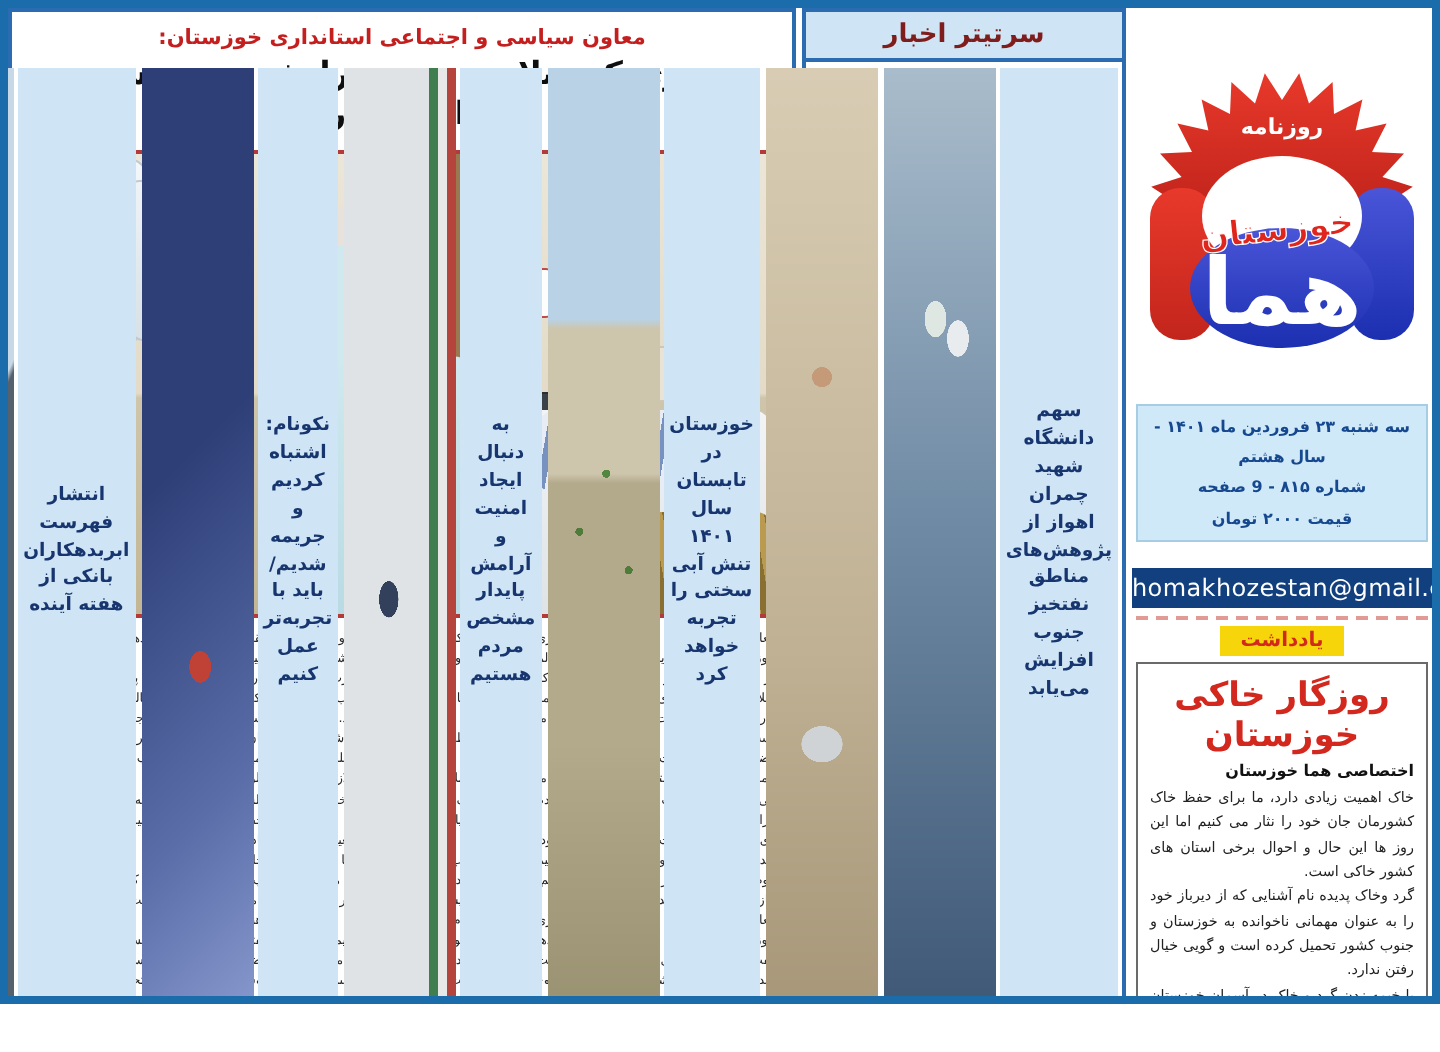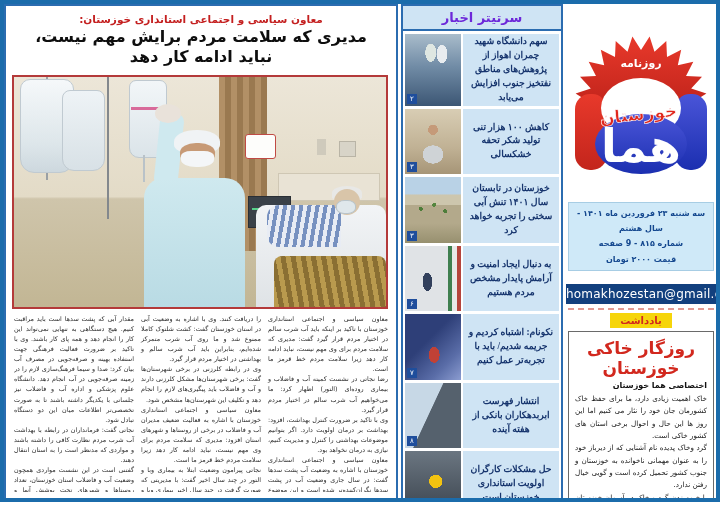--- a/index.html
+++ b/index.html
@@ -45,23 +45,23 @@
   .monitor{left:63%;top:52%;width:11%;height:13%;background:#3a4148;border:1px solid #2a2f35;}
   .monitor-line{left:64%;top:57%;width:9%;height:2px;background:#57d08a;}
   .wall-sign{left:62%;top:25%;width:8%;height:10%;background:#fdfdfb;border:1.5px solid #c04a44;border-radius:3px;}
   .outlet-1{right:8%;top:28%;width:4%;height:6%;background:#d8d4c8;border:1px solid #b9b4a6;}
   .outlet-2{right:16%;top:27%;width:2.5%;height:7%;background:#cfcabc;}
   .body-cols{display:flex;gap:7px;direction:rtl;height:178px;overflow:hidden;margin-top:2px;}
   .body-col{flex:1;font-size:6.4px;line-height:1.58;color:#2a2a2a;text-align:justify;white-space:pre-line;}
   
   .mid-panel{position:absolute;left:397px;top:0;width:162px;height:518px;box-sizing:border-box;
              border:2px solid #2b6cb0;background:#fff;direction:rtl;display:flex;flex-direction:column;}
-  .mid-header{height:23px;background:#cfe4f4;border-bottom:2px solid #2b6cb0;color:#6d28d9;
+  .mid-header{height:23px;background:#cfe4f4;border-bottom:2px solid #2b6cb0;color:#7f1d1d;
               font-weight:bold;font-size:13px;text-align:center;line-height:23px;flex:0 0 auto;}
-  .news-list{flex:1;display:flex;flex-direction:column;gap:3px;padding:3px 2px;font-family:Liberation Serif, serif;}
+  .news-list{flex:1;display:flex;flex-direction:row;gap:3px;padding:3px 2px;}
   .news-item{flex:1;display:flex;gap:2px;}
   .news-title{flex:1;background:#cfe4f4;color:#17356e;font-weight:bold;font-size:9.3px;line-height:1.5;
               display:flex;align-items:center;justify-content:center;text-align:center;padding:1px 3px;}
   .news-thumb{position:relative;flex:0 0 56px;background:#888;}
   .badge{position:absolute;left:2px;bottom:2px;width:10px;height:10px;background:#1f4e9c;color:#fff;
          font-size:7px;line-height:10px;text-align:center;}
   .t0{background:radial-gradient(ellipse 9px 15px at 66% 28%,#e8ecef 0 60%,transparent 61%),
       radial-gradient(ellipse 9px 15px at 46% 26%,#dfe7e2 0 60%,transparent 61%),
       linear-gradient(180deg,#a9bccb 0%,#718ca6 45%,#3c5674 100%);}
   .t1{background:radial-gradient(circle 9px at 50% 32%,#c59a79 0 55%,transparent 56%),
@@ -162,21 +162,20 @@
     <div class="news-list">
 
       <div class="news-item">
         <div class="news-title">سهم دانشگاه شهید چمران اهواز از پژوهش‌های مناطق نفتخیز جنوب افزایش می‌یابد</div>
         <div class="news-thumb t0">
           <span class="badge">۲</span>
         </div>
       </div>
 
       <div class="news-item">
-        <div class="news-title">کاهش ۱۰۰ هزار تنی تولید شکر تحفه خشکسالی</div>
         <div class="news-thumb t1">
           <span class="badge">۳</span>
         </div>
       </div>
 
       <div class="news-item">
         <div class="news-title">خوزستان در تابستان سال ۱۴۰۱ تنش آبی سختی را تجربه خواهد کرد</div>
         <div class="news-thumb t2">
           <span class="badge">۳</span>
         </div>

